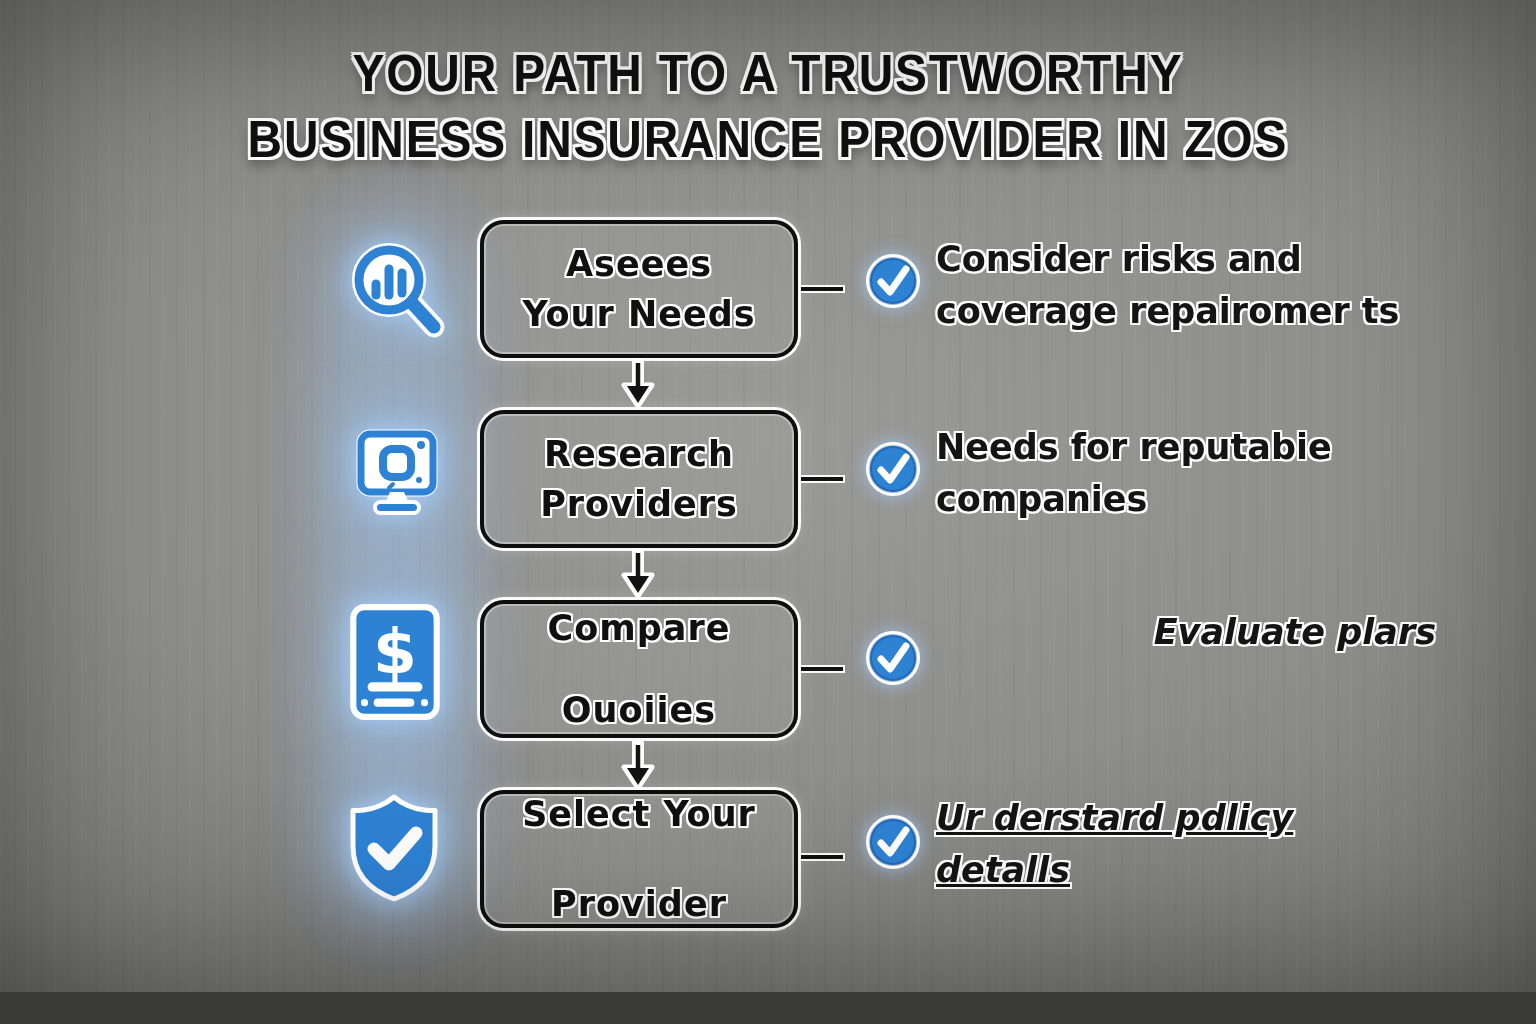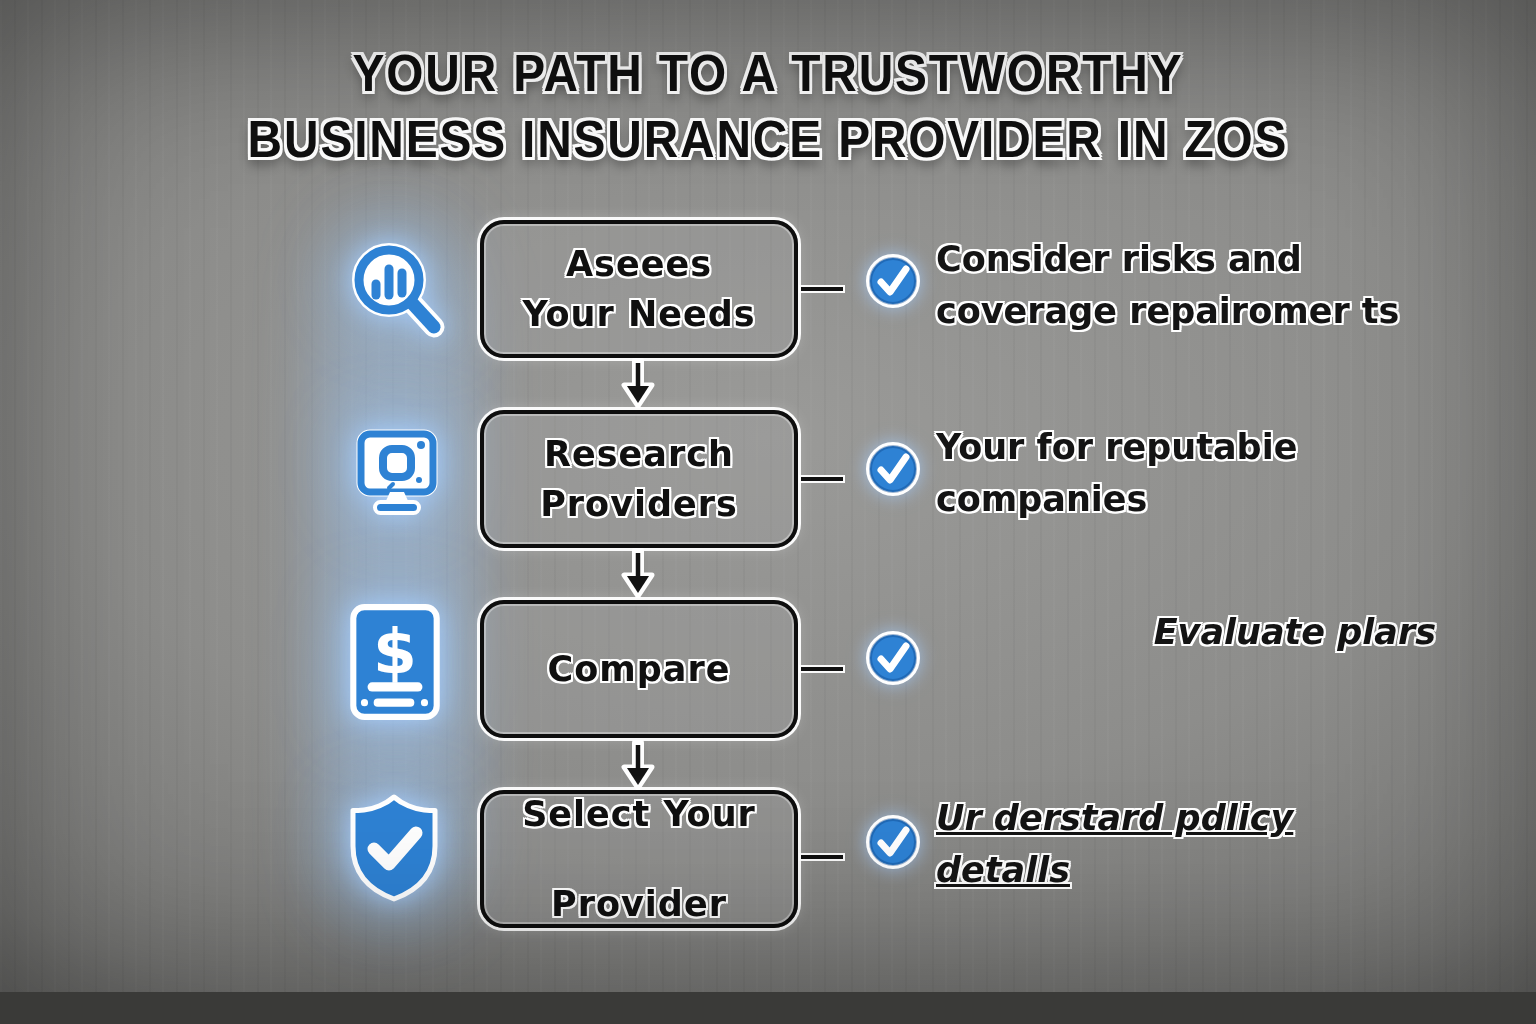--- a/index.html
+++ b/index.html
@@ -141,21 +141,21 @@
 
   <div class="connector" style="top:477px;"></div>
 
   <svg class="check-badge" style="top:441px;" width="56" height="56" viewBox="0 0 56 56">
     <circle cx="28" cy="28" r="25" fill="#2e82d4" stroke="#ffffff" stroke-width="4"></circle>
     <circle cx="28" cy="28" r="22.5" fill="none" stroke="rgba(12,70,140,0.40)" stroke-width="3"></circle>
     <path d="M16 29 L25 39 L41 16" fill="none" stroke="#ffffff" stroke-width="7" stroke-linecap="round" stroke-linejoin="round"></path>
   </svg>
 
   <div class="note" style="top:421px;">
-    <div>Your for reputabie</div>
+    <div>Needs for reputabie</div>
     <div>companies</div>
   </div>
 
   <svg class="flow-arrow" style="top:548px;" width="36" height="50" viewBox="0 0 36 50">
     <line x1="18" y1="3" x2="18" y2="30" stroke="#ffffff" stroke-width="12" stroke-linecap="round"></line>
     <path d="M18 48 L4 27 L32 27 Z" fill="#ffffff" stroke="#ffffff" stroke-width="5" stroke-linejoin="round"></path>
     <line x1="18" y1="5" x2="18" y2="29" stroke="#121212" stroke-width="4.5"></line>
     <path d="M18 45 L7 28 L29 28 Z" fill="#121212"></path>
   </svg>
 
@@ -163,20 +163,21 @@
     <rect x="5" y="5" width="82" height="108" rx="11" fill="#2e82d4" stroke="#ffffff" stroke-width="6"></rect>
     <text x="46" y="70" text-anchor="middle" font-size="62" font-weight="bold" font-family="DejaVu Sans, sans-serif" fill="#ffffff">$</text>
     <rect x="19" y="79" width="54" height="9" rx="4.5" fill="#ffffff"></rect>
     <circle cx="16" cy="99" r="3.5" fill="#ffffff"></circle>
     <rect x="25" y="95" width="40" height="8" rx="4" fill="#ffffff"></rect>
     <circle cx="75" cy="99" r="3.5" fill="#ffffff"></circle>
   </svg>
 
   <div class="step-box" style="top:600px;gap:32px;">
     <div class="step-label">Compare</div>
+    <div class="step-label">Ouoiies</div>
   </div>
 
   <div class="connector" style="top:667px;"></div>
 
   <svg class="check-badge" style="top:630px;" width="56" height="56" viewBox="0 0 56 56">
     <circle cx="28" cy="28" r="25" fill="#2e82d4" stroke="#ffffff" stroke-width="4"></circle>
     <circle cx="28" cy="28" r="22.5" fill="none" stroke="rgba(12,70,140,0.40)" stroke-width="3"></circle>
     <path d="M16 29 L25 39 L41 16" fill="none" stroke="#ffffff" stroke-width="7" stroke-linecap="round" stroke-linejoin="round"></path>
   </svg>
 

